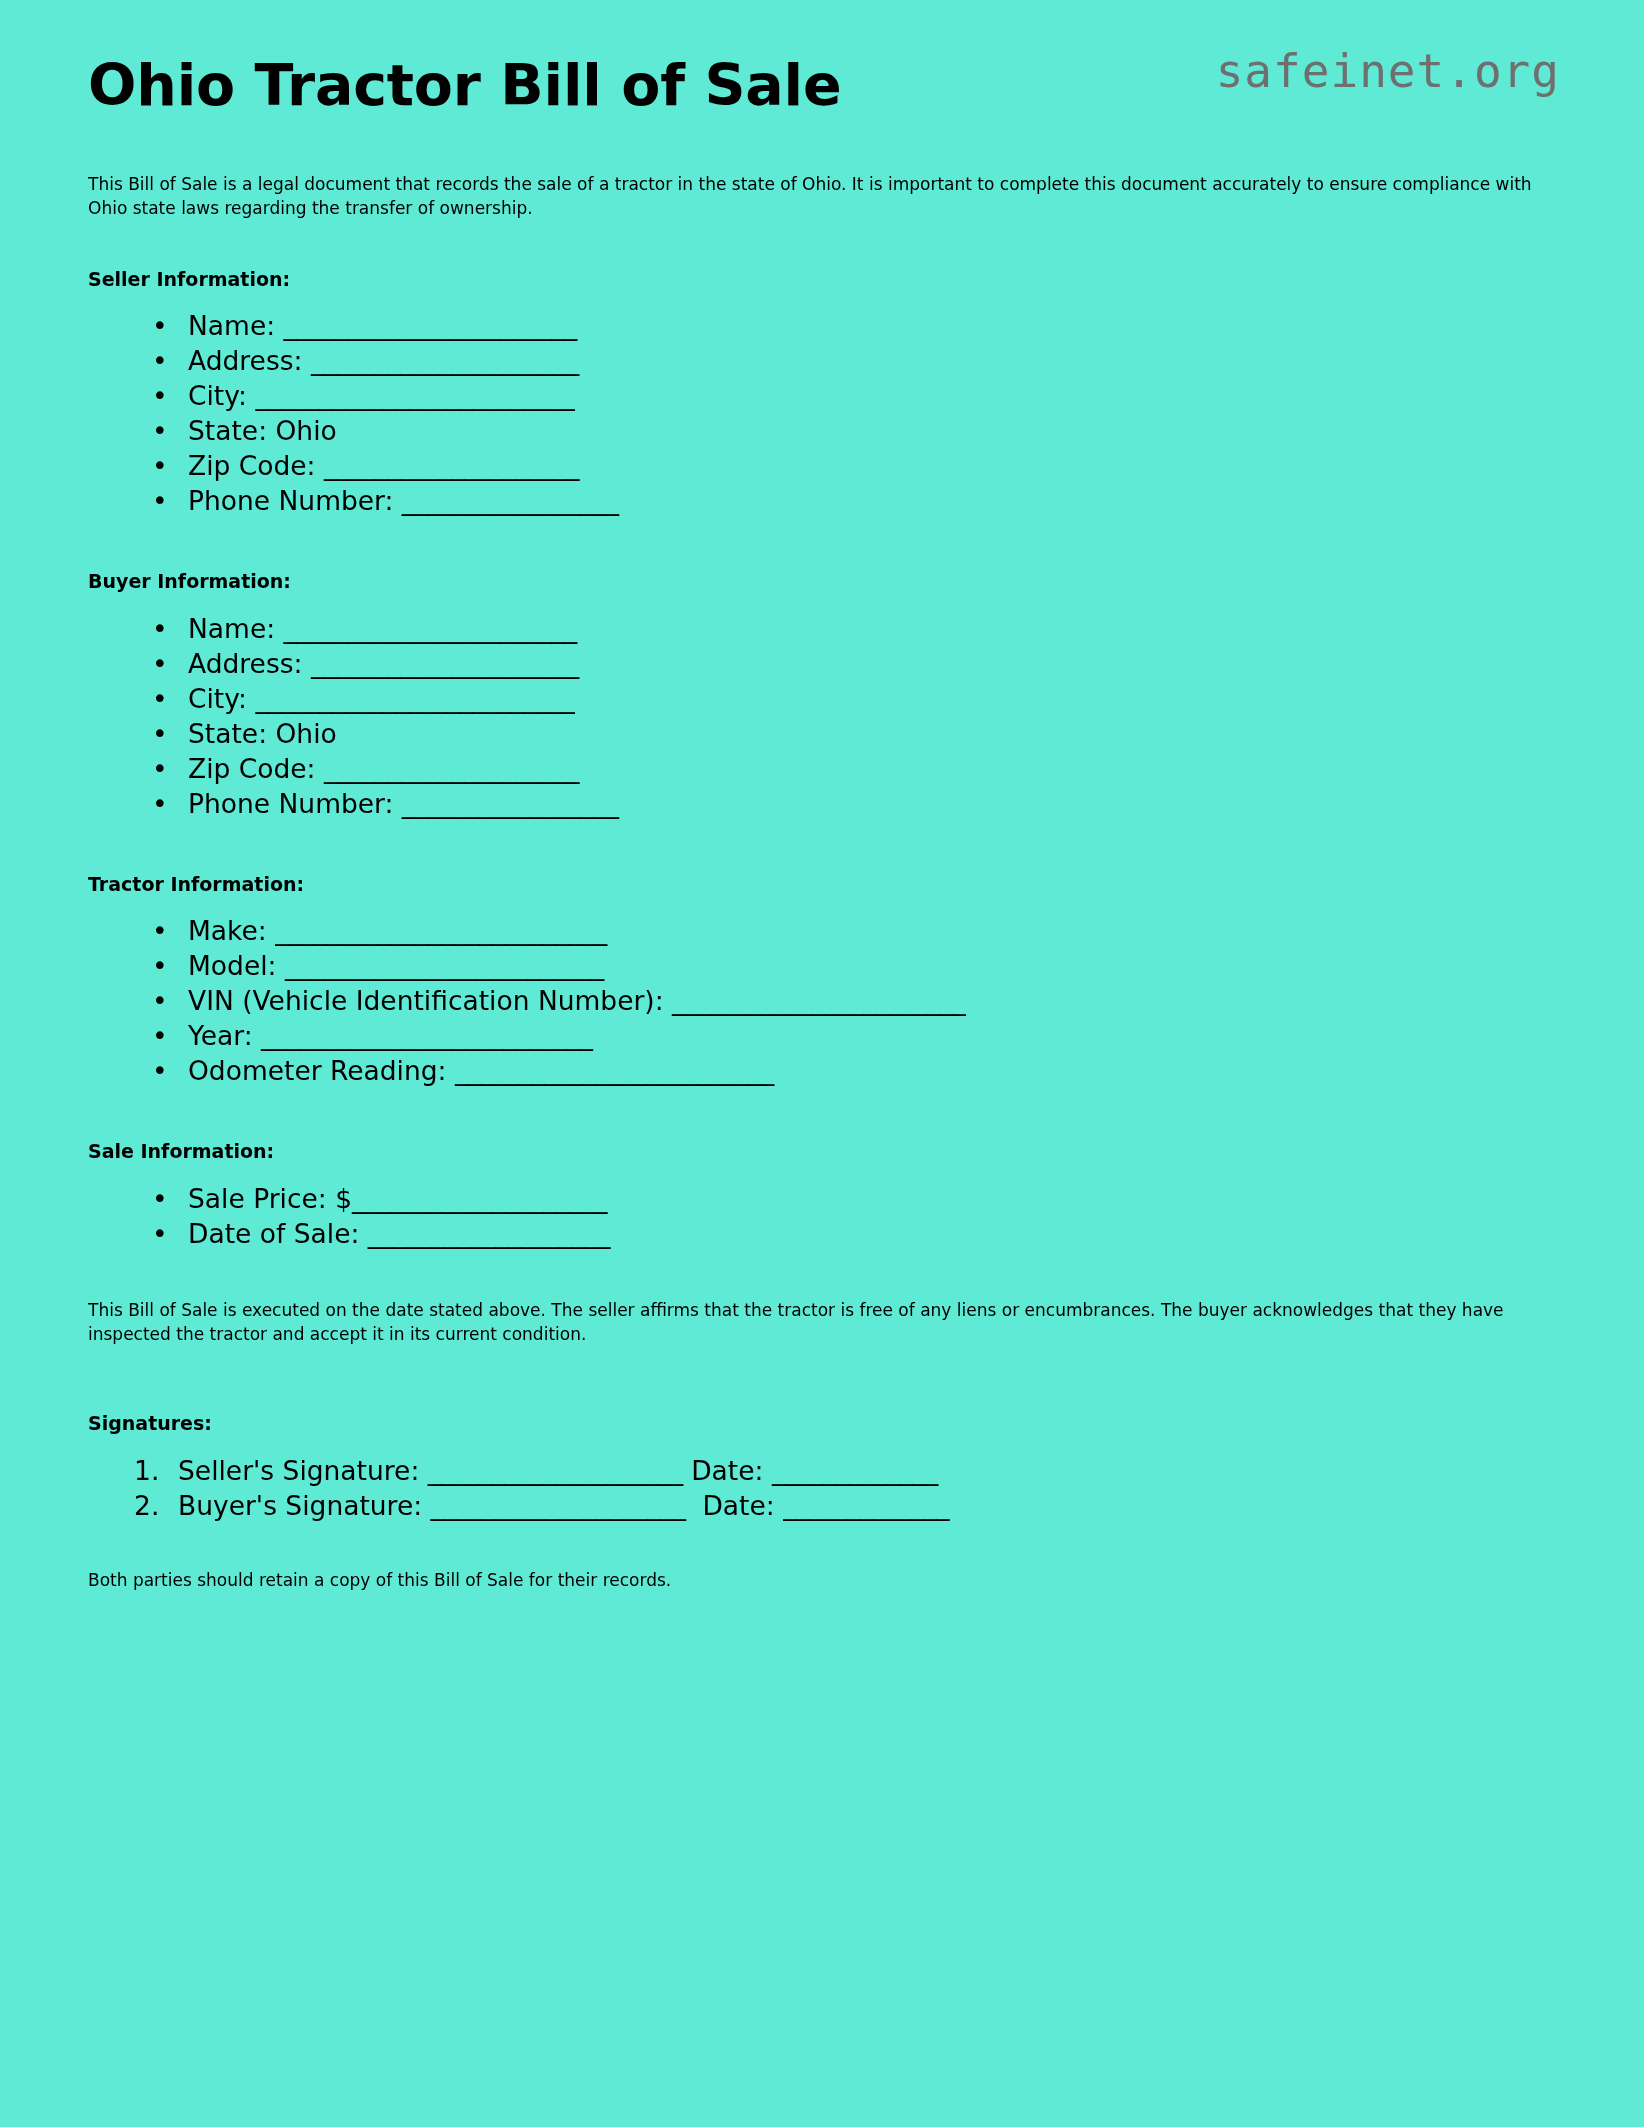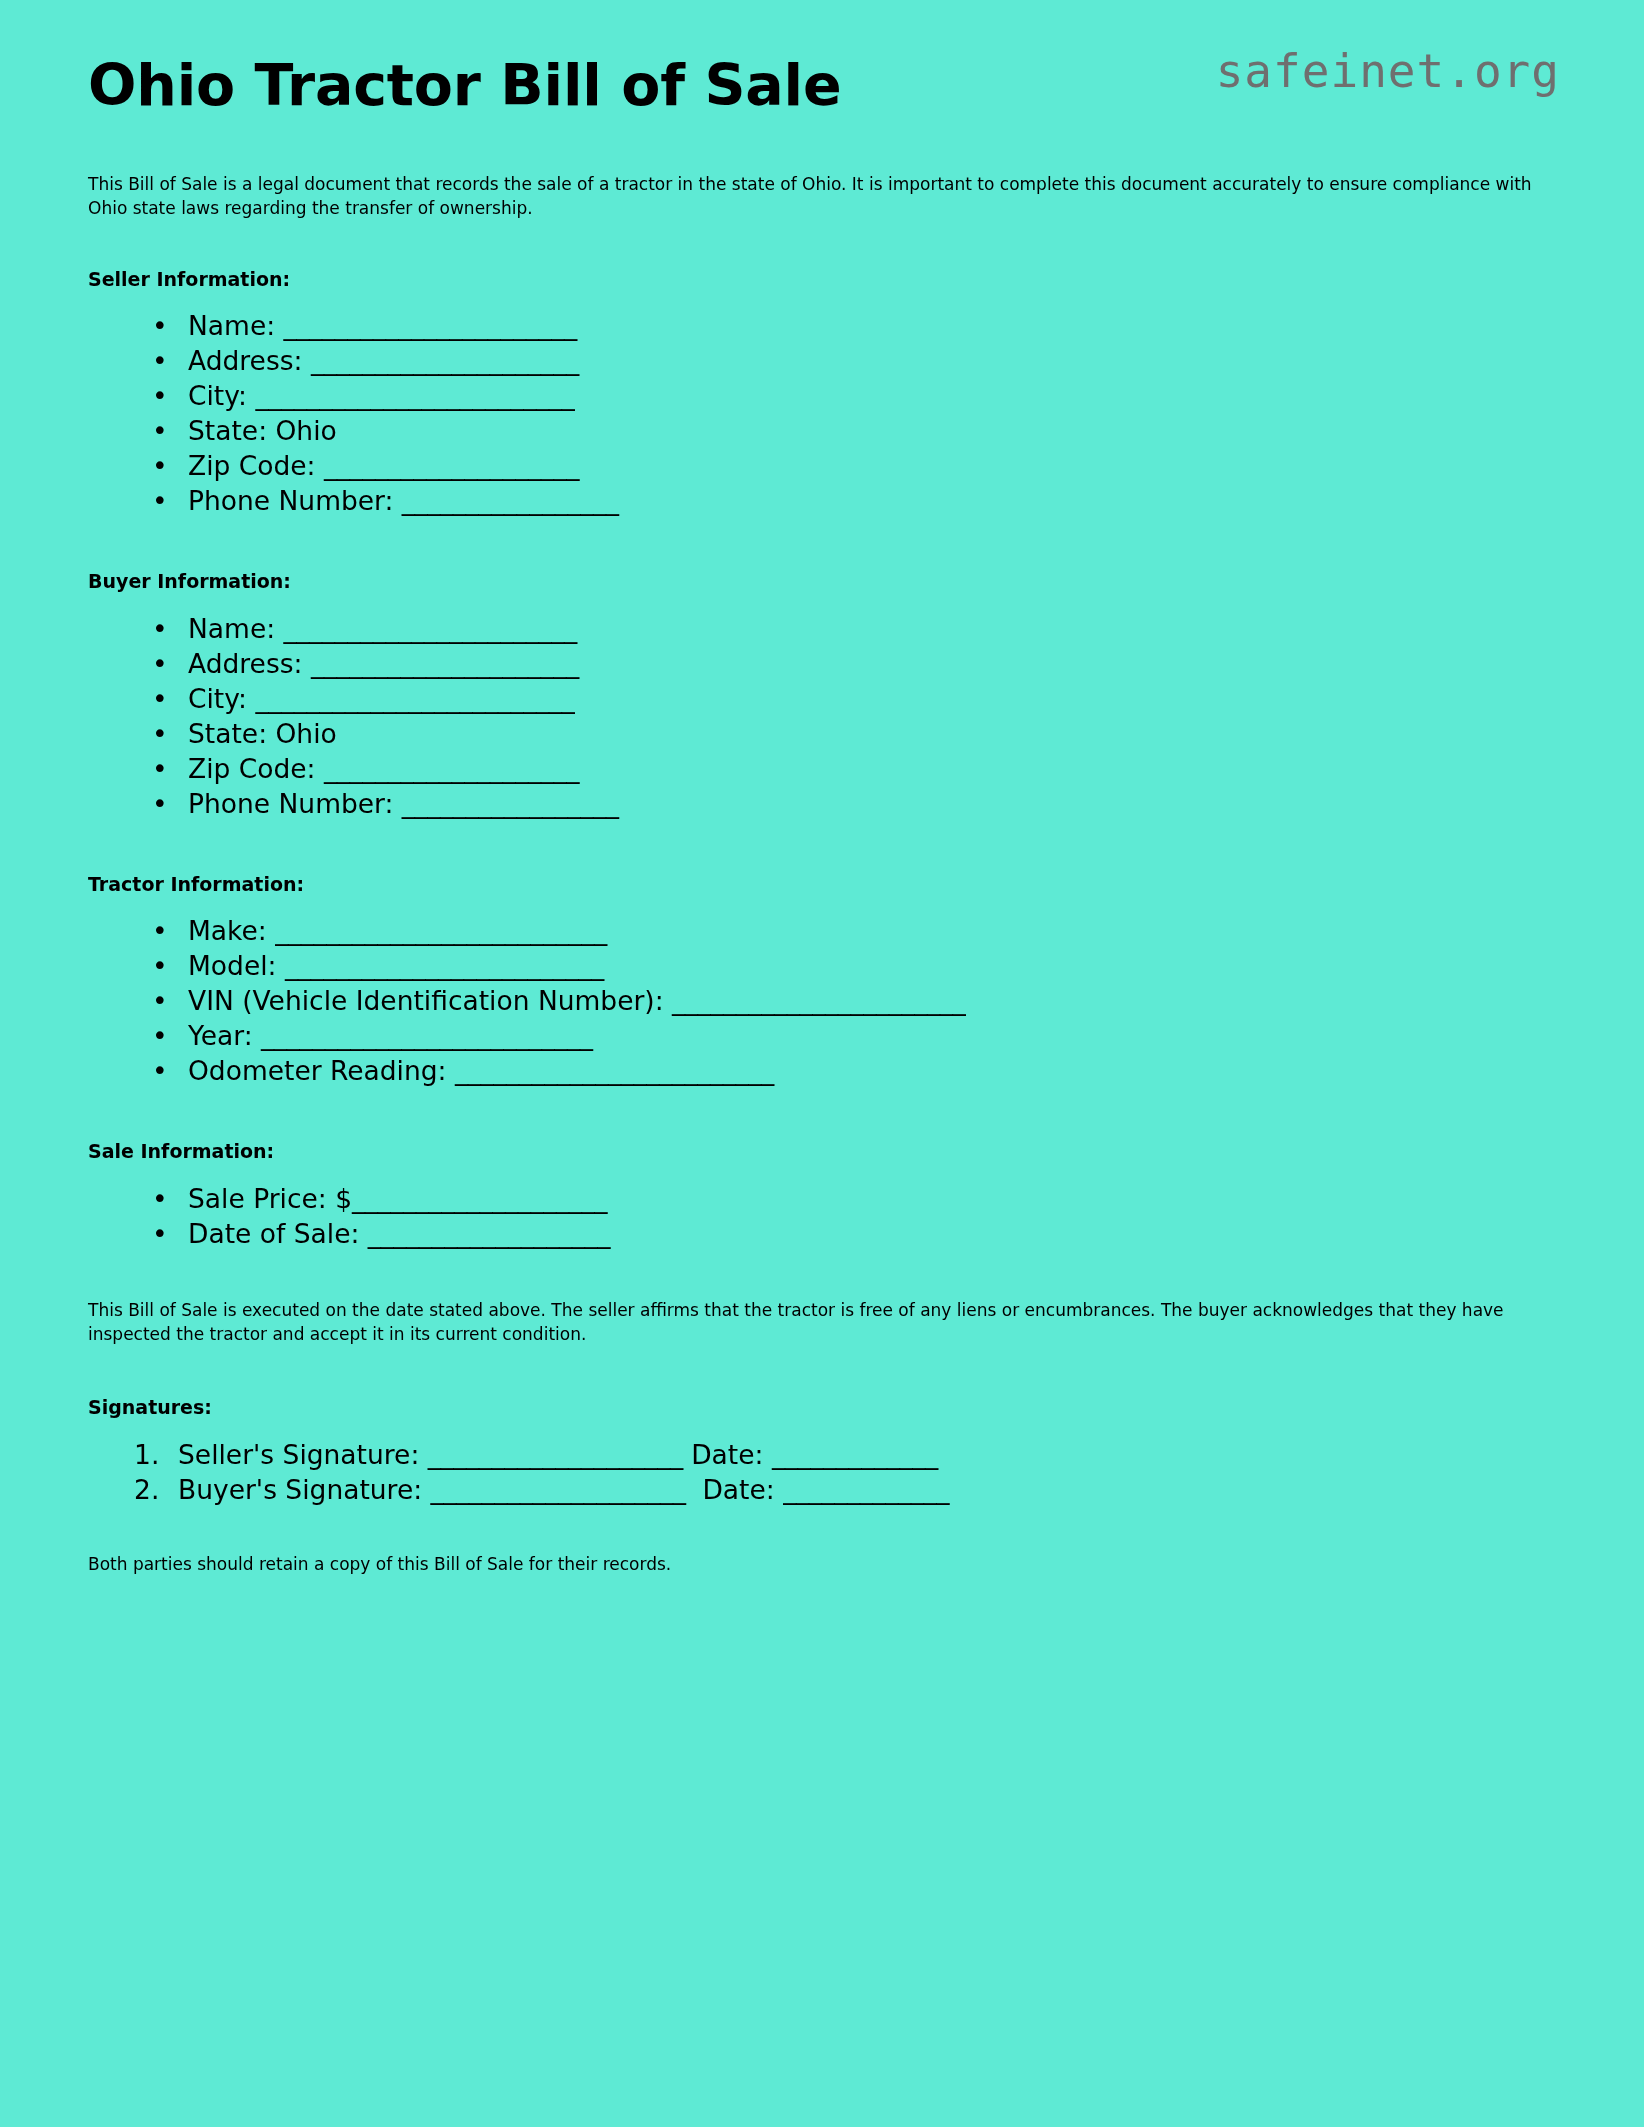--- a/index.html
+++ b/index.html
@@ -72,21 +72,21 @@
     margin: 0;
     font-size: 19px;
     font-weight: bold;
     line-height: 1.3;
   }
 
   .sh-seller  { margin-top: 46px; }
   .sh-buyer   { margin-top: 50px; }
   .sh-tractor { margin-top: 50px; }
   .sh-sale    { margin-top: 50px; }
-  .sh-sign    { margin-top: 48px; }
+  .sh-sign    { margin-top: 64px; }
 
   ul.fields {
     margin: 18px 0 0 0;
     padding-left: 100px;
     list-style: none;
   }
   ul.fields li {
     position: relative;
     font-size: 26.5px;
     line-height: 1.32;

